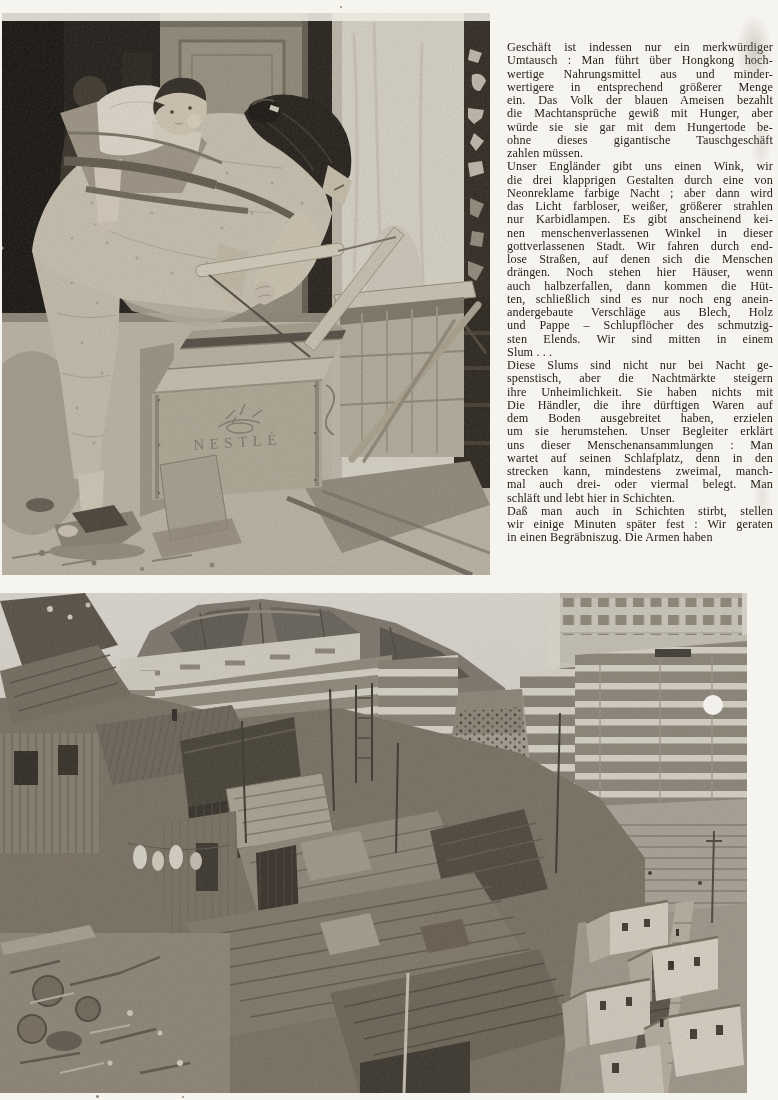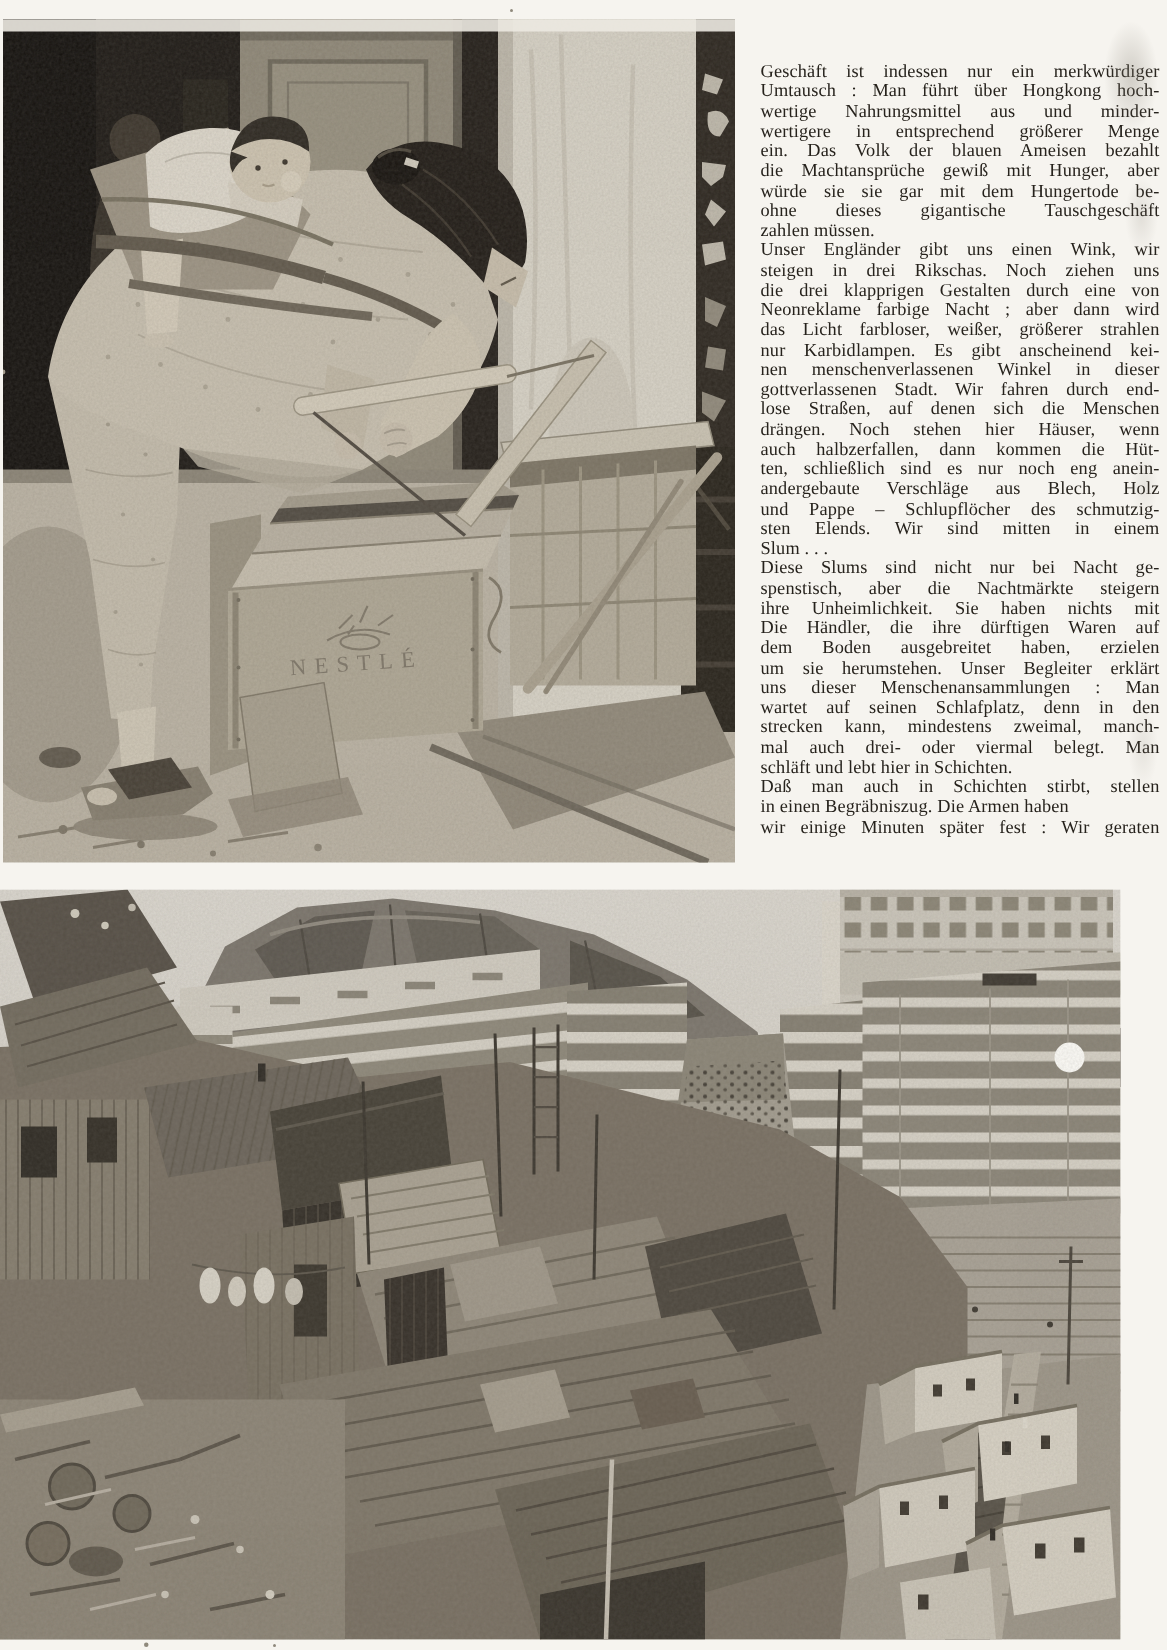--- a/index.html
+++ b/index.html
@@ -247,21 +247,20 @@
         <div class="tline">wertige Nahrungsmittel aus und minder-</div>
         <div class="tline">wertigere in entsprechend größerer Menge</div>
         <div class="tline">ein. Das Volk der blauen Ameisen bezahlt</div>
         <div class="tline">die Machtansprüche gewiß mit Hunger, aber</div>
         <div class="tline">würde sie sie gar mit dem Hungertode be-</div>
         <div class="tline">ohne dieses gigantische Tauschgeschäft</div>
         <div class="tline last">zahlen müssen.</div>
       </div>
       <div class="para">
         <div class="tline">Unser Engländer gibt uns einen Wink, wir</div>
-        <div class="tline">steigen in drei Rikschas. Noch ziehen uns</div>
         <div class="tline">die drei klapprigen Gestalten durch eine von</div>
         <div class="tline">Neonreklame farbige Nacht ; aber dann wird</div>
         <div class="tline">das Licht farbloser, weißer, größerer strahlen</div>
         <div class="tline">nur Karbidlampen. Es gibt anscheinend kei-</div>
         <div class="tline">nen menschenverlassenen Winkel in dieser</div>
         <div class="tline">gottverlassenen Stadt. Wir fahren durch end-</div>
         <div class="tline">lose Straßen, auf denen sich die Menschen</div>
         <div class="tline">drängen. Noch stehen hier Häuser, wenn</div>
         <div class="tline">auch halbzerfallen, dann kommen die Hüt-</div>
         <div class="tline">ten, schließlich sind es nur noch eng anein-</div>
@@ -278,22 +277,22 @@
         <div class="tline">dem Boden ausgebreitet haben, erzielen</div>
         <div class="tline">um sie herumstehen. Unser Begleiter erklärt</div>
         <div class="tline">uns dieser Menschenansammlungen : Man</div>
         <div class="tline">wartet auf seinen Schlafplatz, denn in den</div>
         <div class="tline">strecken kann, mindestens zweimal, manch-</div>
         <div class="tline">mal auch drei- oder viermal belegt. Man</div>
         <div class="tline last">schläft und lebt hier in Schichten.</div>
       </div>
       <div class="para">
         <div class="tline">Daß man auch in Schichten stirbt, stellen</div>
+        <div class="tline">wir einige Minuten später fest : Wir geraten</div>
         <div class="tline last">in einen Begräbniszug. Die Armen haben</div>
-        <div class="tline">wir einige Minuten später fest : Wir geraten</div>
       </div>
     </div>
 
   <div class="photo photo-bottom" aria-label="Squatter-hut roofs in the foreground, new multi-storey resettlement blocks, a crowded sloping lane and a rocky hill behind">
     <svg width="747" height="500" viewBox="0 0 747 500">
       <defs>
         <linearGradient id="skyG" x1="0" y1="0" x2="0" y2="1">
           <stop offset="0" stop-color="#dad6ce"></stop>
             <stop offset="1" stop-color="#c7c2b8"></stop>
         </linearGradient>

